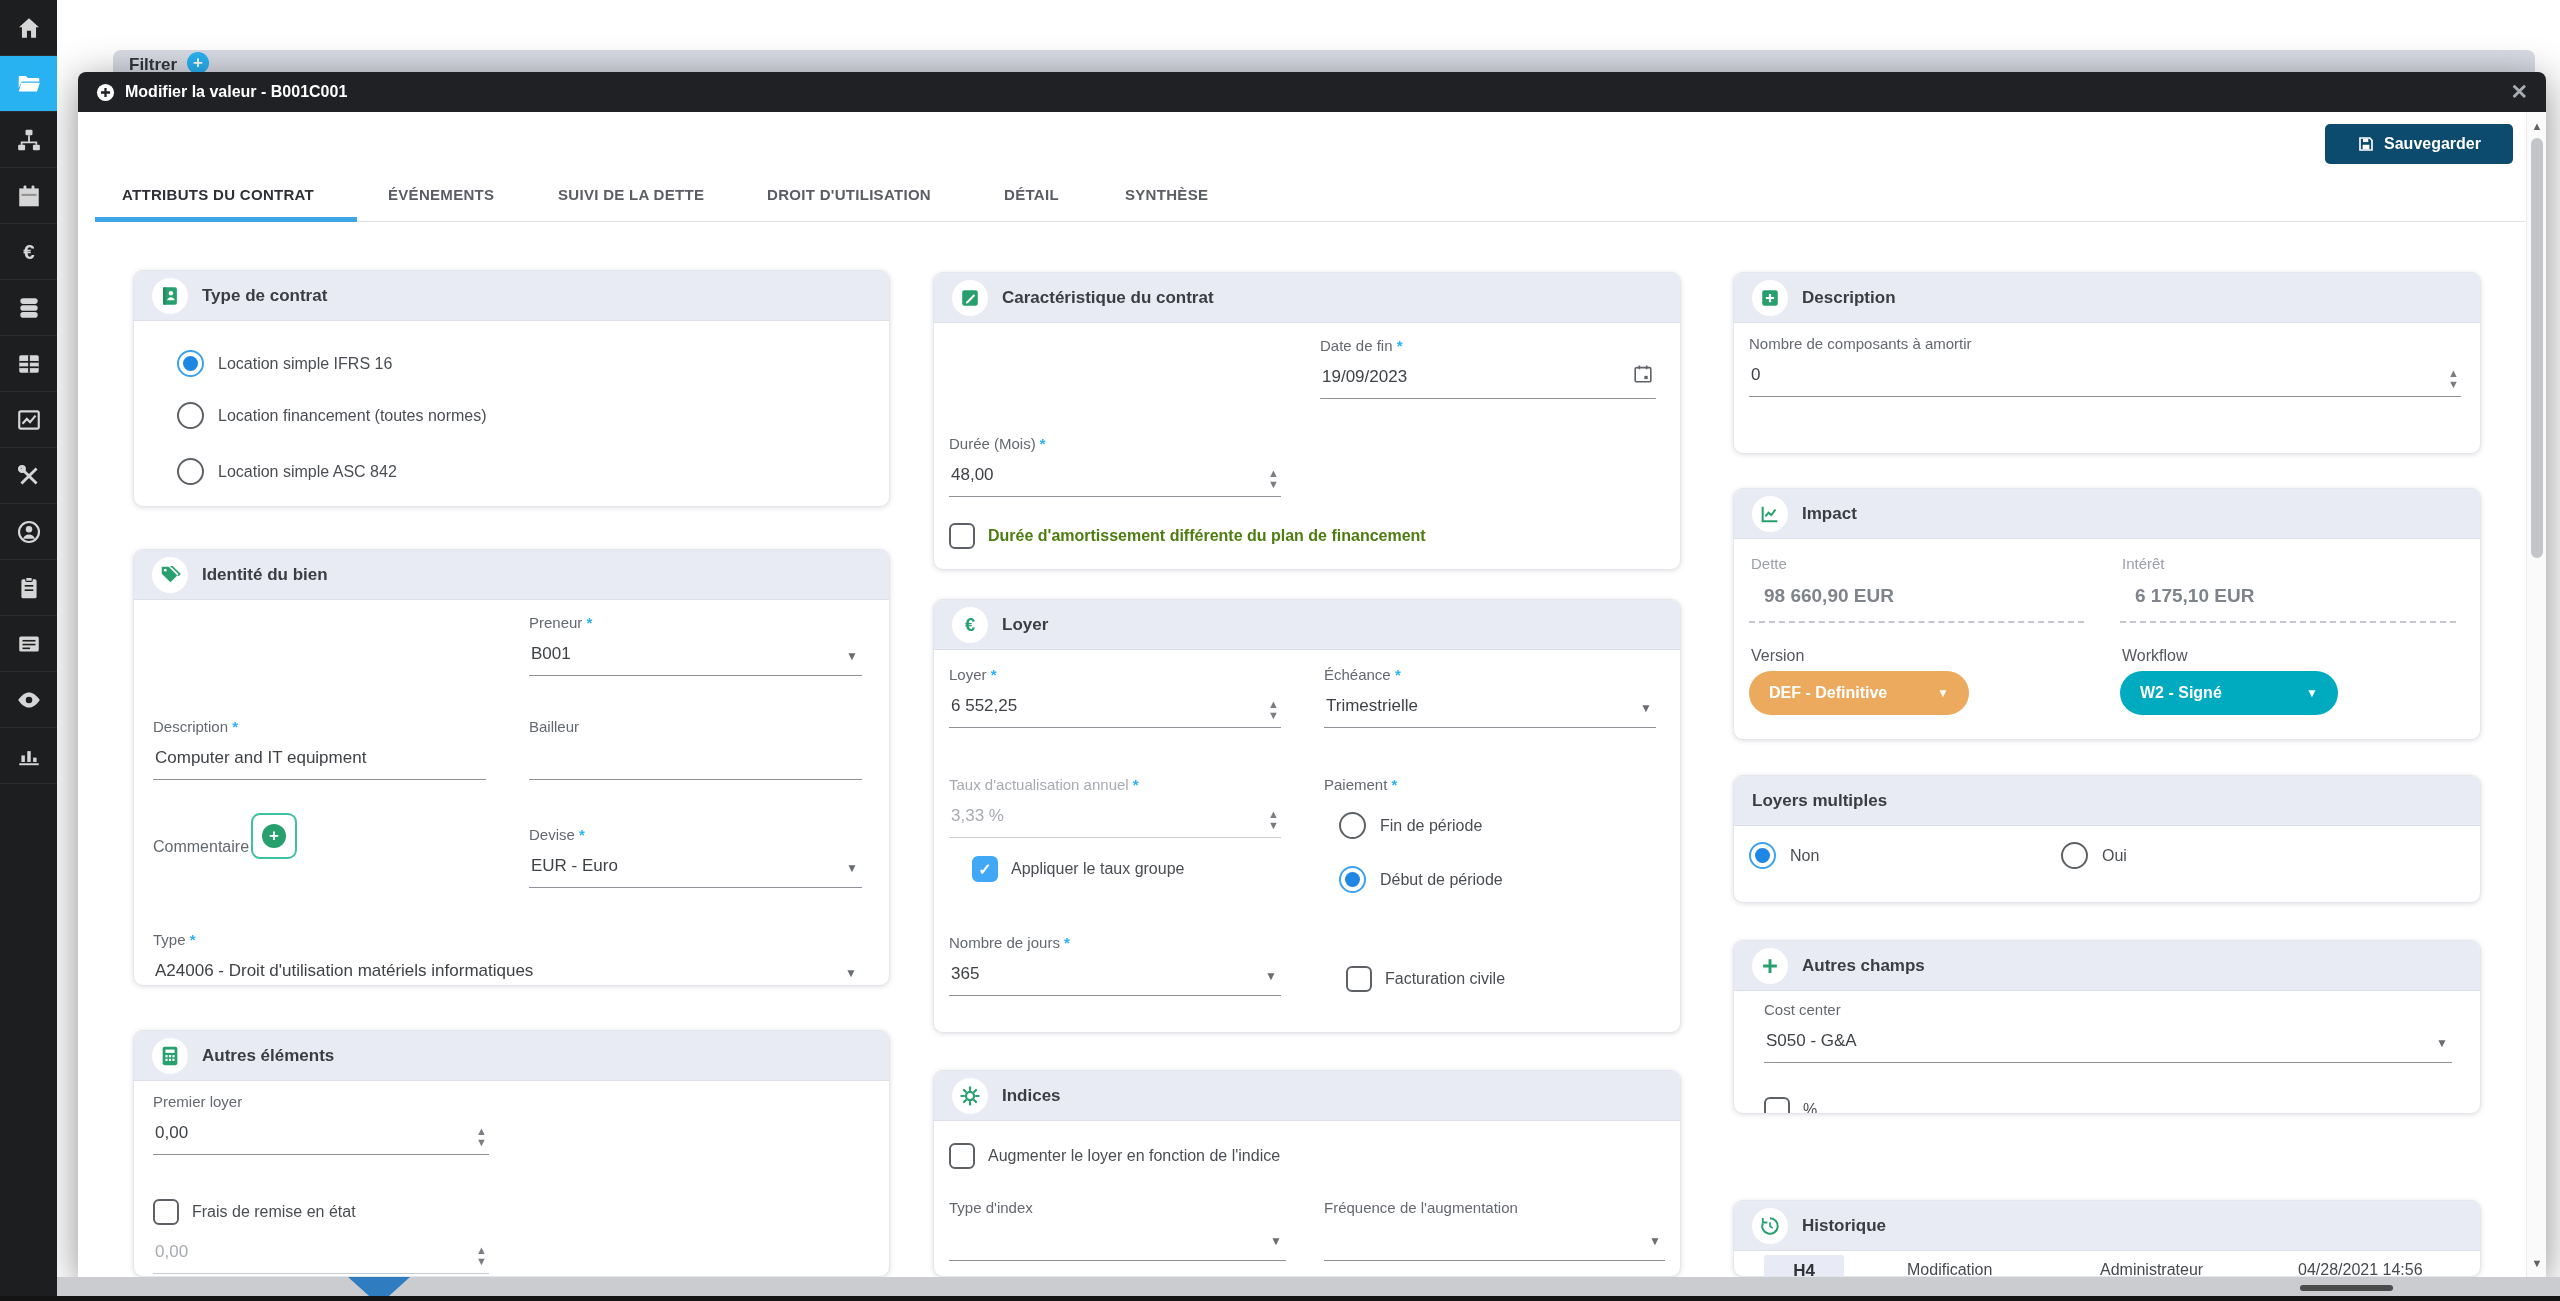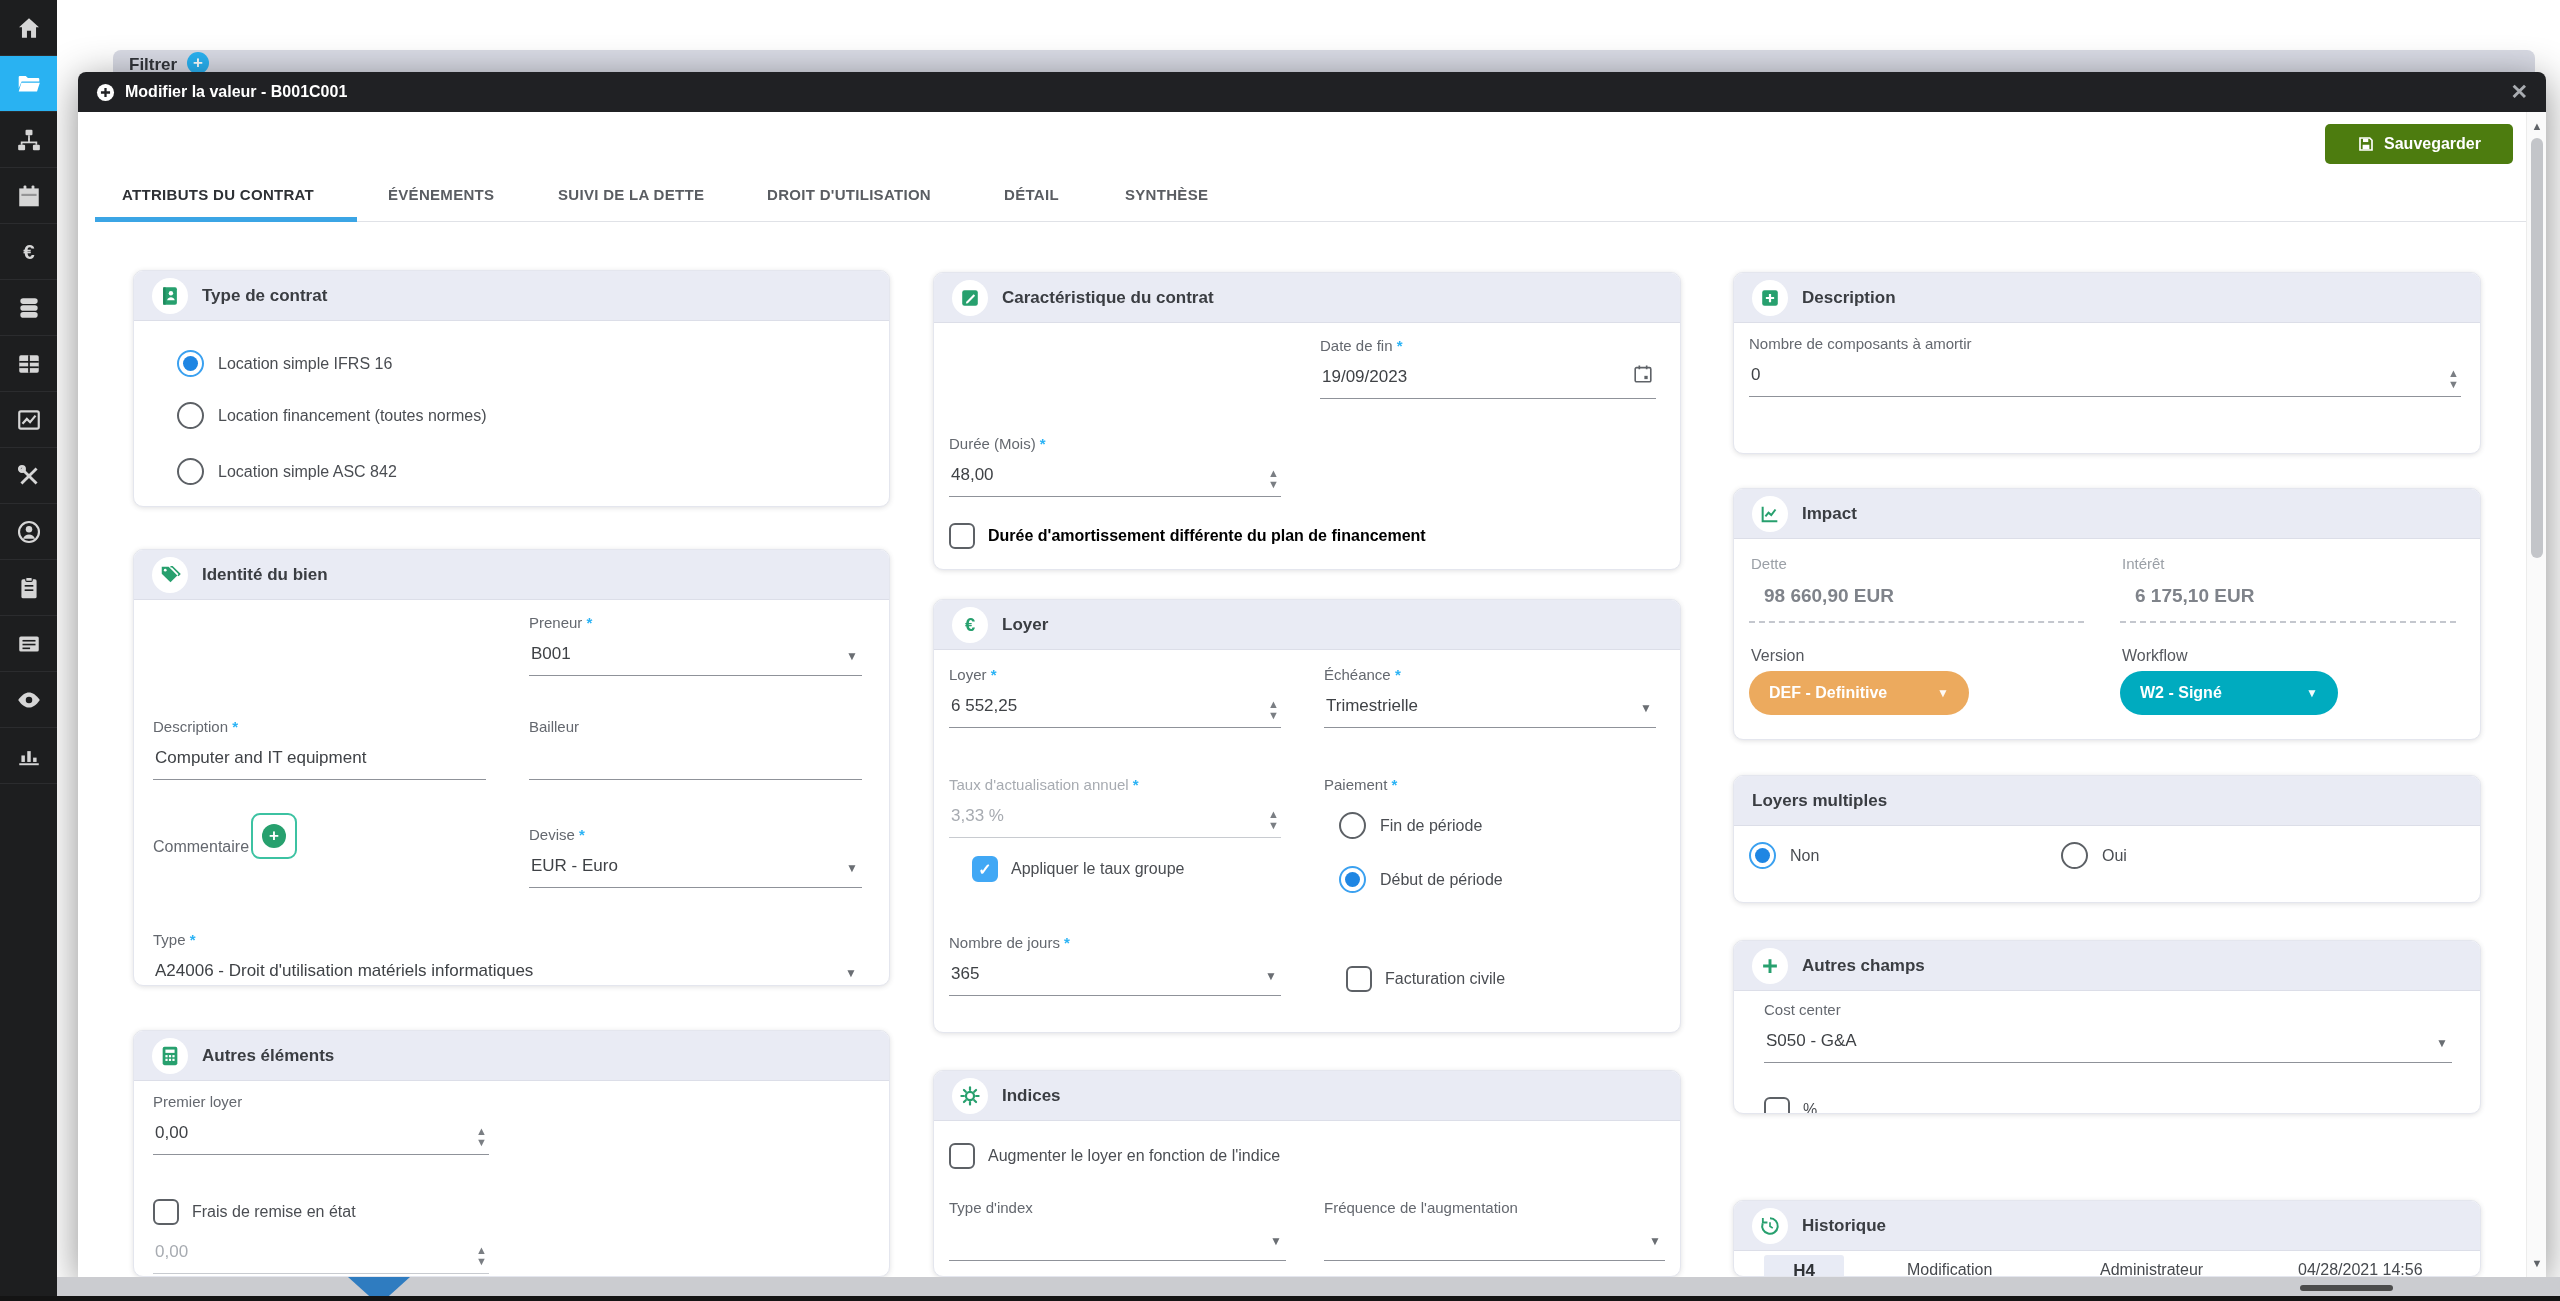--- a/index.html
+++ b/index.html
@@ -22,21 +22,21 @@
   #hthumb{position:absolute;left:2300px;top:1285px;width:93px;height:6px;background:#4c4c4c;border-radius:3px;z-index:7}
   #bluefunnel{position:absolute;left:348px;top:1277px;width:62px;height:19px;background:#2f7cc0;clip-path:polygon(0 0,100% 0,66% 100%,34% 100%);z-index:7}
   #bottomstrip{position:absolute;left:0;top:1296px;width:2560px;height:5px;background:#141414;z-index:8}
 
   
   #modal{position:absolute;left:78px;top:72px;width:2468px;height:1205px;background:#fff;border-radius:8px 8px 0 0;box-shadow:0 8px 40px rgba(0,0,0,.45);z-index:4}
   .m-head{position:absolute;left:0;top:0;width:100%;height:40px;background:#202124;border-radius:8px 8px 0 0;display:flex;align-items:center;padding:0 18px;gap:10px}
   .m-title{font-size:16px;font-weight:bold;color:#fff}
   .m-close{margin-left:auto;color:#a9acb1;font-size:21px;font-weight:bold;cursor:pointer}
 
-  #save-btn{position:absolute;left:2247px;top:52px;width:188px;height:40px;background:#4d7c0f;border-radius:5px;display:flex;align-items:center;justify-content:center;gap:9px;color:#fff;font-size:16px;font-weight:bold;cursor:pointer}
+  #save-btn{position:absolute;left:2247px;top:52px;width:188px;height:40px;background:#0c4a6e;border-radius:5px;display:flex;align-items:center;justify-content:center;gap:9px;color:#fff;font-size:16px;font-weight:bold;cursor:pointer}
 
   .tab{position:absolute;top:114px;font-size:15px;font-weight:bold;letter-spacing:.3px;color:#5a5d62;cursor:pointer;white-space:nowrap}
   .tab.active{color:#2e3135}
   #tab-underline{position:absolute;left:17px;top:145px;width:262px;height:5px;background:#3ba5e5}
   #tab-line{position:absolute;left:17px;top:149px;width:2434px;height:1px;background:#e0e2e7}
 
   
   .card{position:absolute;background:#fff;border:1px solid #e4e6ee;border-radius:10px;box-shadow:0 1px 5px rgba(60,64,67,.16);overflow:hidden}
   .card-head{height:50px;background:#e9ebf4;border-bottom:1px solid #dcdee8;display:flex;align-items:center;gap:14px;padding:0 18px}
   .card-title{font-size:17px;font-weight:bold;color:#3a3d42}
@@ -51,21 +51,21 @@
   .req{color:#2bb3f5;font-weight:bold}
   .dd{position:absolute;right:4px;bottom:12px;font-size:12px;color:#6a6e73;cursor:pointer}
   .spin{position:absolute;right:2px;bottom:6px;display:flex;flex-direction:column;align-items:center;line-height:11px;cursor:pointer}
   .spin span{font-size:11px;color:#7a7e83}
   .cal{position:absolute;right:2px;bottom:8px;cursor:pointer}
 
   .cbrow{position:absolute;display:flex;align-items:center;gap:13px}
   .cb{width:26px;height:26px;border:2.5px solid #5d6166;border-radius:6px;background:#fff;flex:0 0 auto;display:flex;align-items:center;justify-content:center;cursor:pointer}
   .cb.checked{background:#41a8f5;border-color:#41a8f5;color:#fff;font-size:16px;font-weight:bold}
   .cbl{font-size:16px;color:#4a4d52}
-  .cbl.bold{font-weight:bold;color:#000000}
+  .cbl.bold{font-weight:bold;color:#4d7c0f}
 
   .rrow{position:absolute;display:flex;align-items:center;gap:14px}
   .rd{width:27px;height:27px;border:2.5px solid #5d6166;border-radius:50%;background:#fff;position:relative;flex:0 0 auto;cursor:pointer}
   .rd.sel{border-color:#3ba1f0}
   .rd.sel::after{content:"";position:absolute;inset:4px;background:#1f86e3;border-radius:50%}
   .rl{font-size:16px;color:#4a4d52}
 
   .glabel{position:absolute;font-size:15px;color:#9ba0a7;white-space:nowrap}
   .gval{position:absolute;font-size:19px;font-weight:bold;color:#7f838a;white-space:nowrap}
   .dashline{position:absolute;height:1px;border-bottom:2px dashed #c4c7ce}

